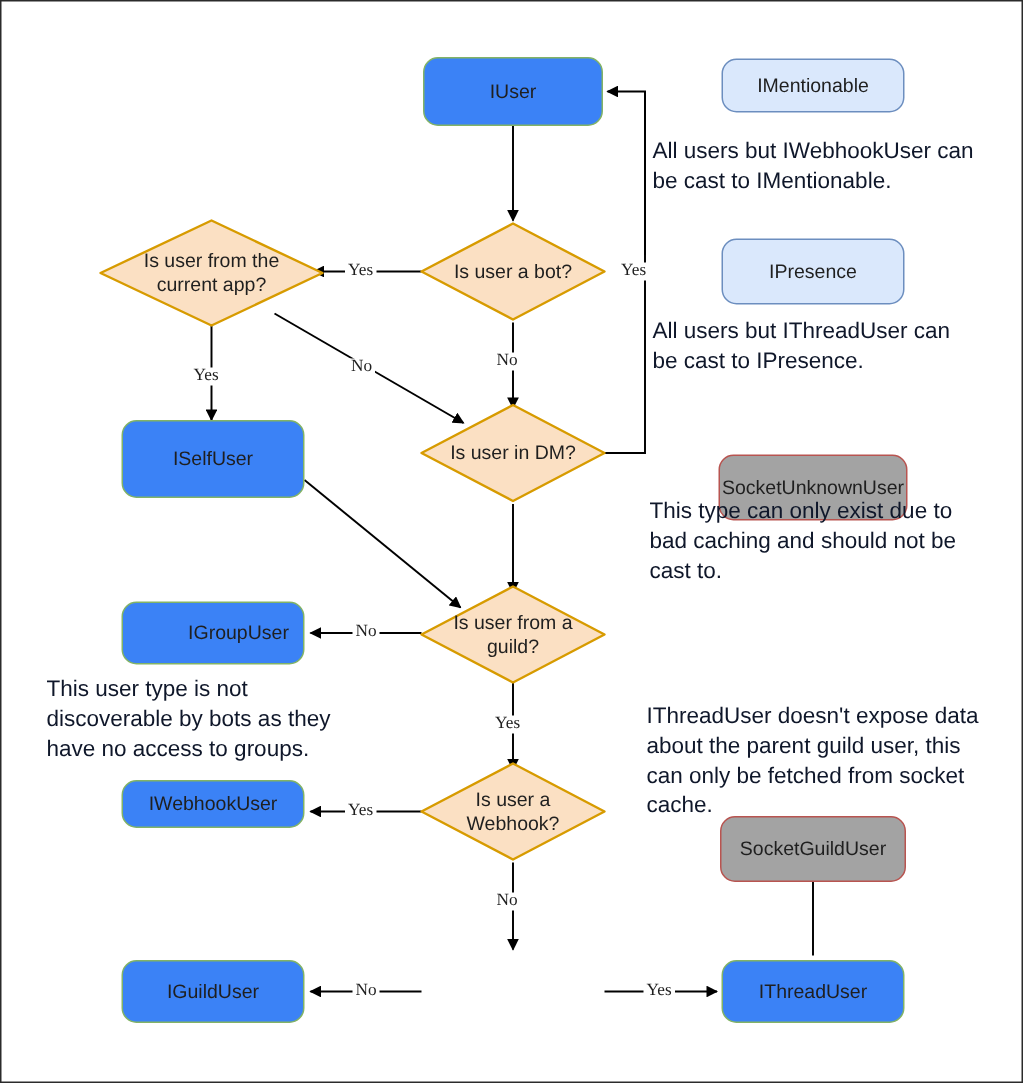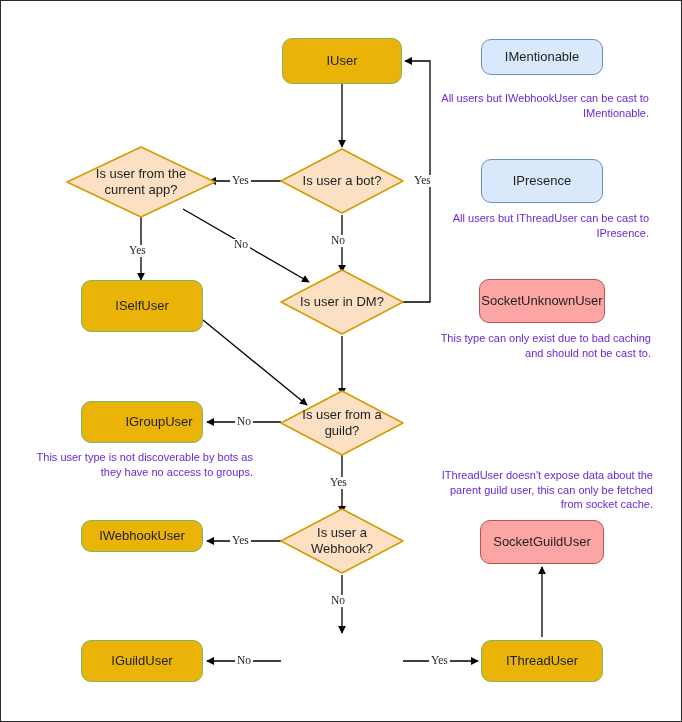--- a/index.html
+++ b/index.html
@@ -37,23 +37,23 @@
     text-align: center;
     font-size: 13px;
     color: #1f1f1f;
     line-height: 1.25;
   }
   .box {
     border-radius: 10px;
     border-width: 1px;
     border-style: solid;
   }
-  .box.green  { background: #eab308; border-color: #82b366; }
+  .box.green  { background: #3b82f6; border-color: #82b366; }
   .box.blue   { background: #dae8fc; border-color: #6c8ebf; }
-  .box.pink   { background: #fca5a5; border-color: #b85450; }
+  .box.pink   { background: #a3a3a3; border-color: #b85450; margin-top: 24px; }
 
   .diamond-wrap {
     position: absolute;
   }
   .diamond-wrap svg {
     position: absolute;
     left: 0;
     top: 0;
   }
   .diamond-label {
@@ -67,23 +67,23 @@
     justify-content: center;
     text-align: center;
     font-size: 13px;
     color: #1f1f1f;
     line-height: 1.25;
     padding: 0 14px;
     box-sizing: border-box;
   }
   .caption {
     position: absolute;
-    text-align: right;
-    font-size: 11px;
-    color: #6d28d9;
+    text-align: left;
+    font-size: 15px;
+    color: #0f172a;
     line-height: 1.32;
   }
   .edge-label {
     position: absolute;
     font-size: 11.5px;
     color: #1f1f1f;
     background: #ffffff;
     padding: 0 2px;
     line-height: 1;
     white-space: nowrap;

